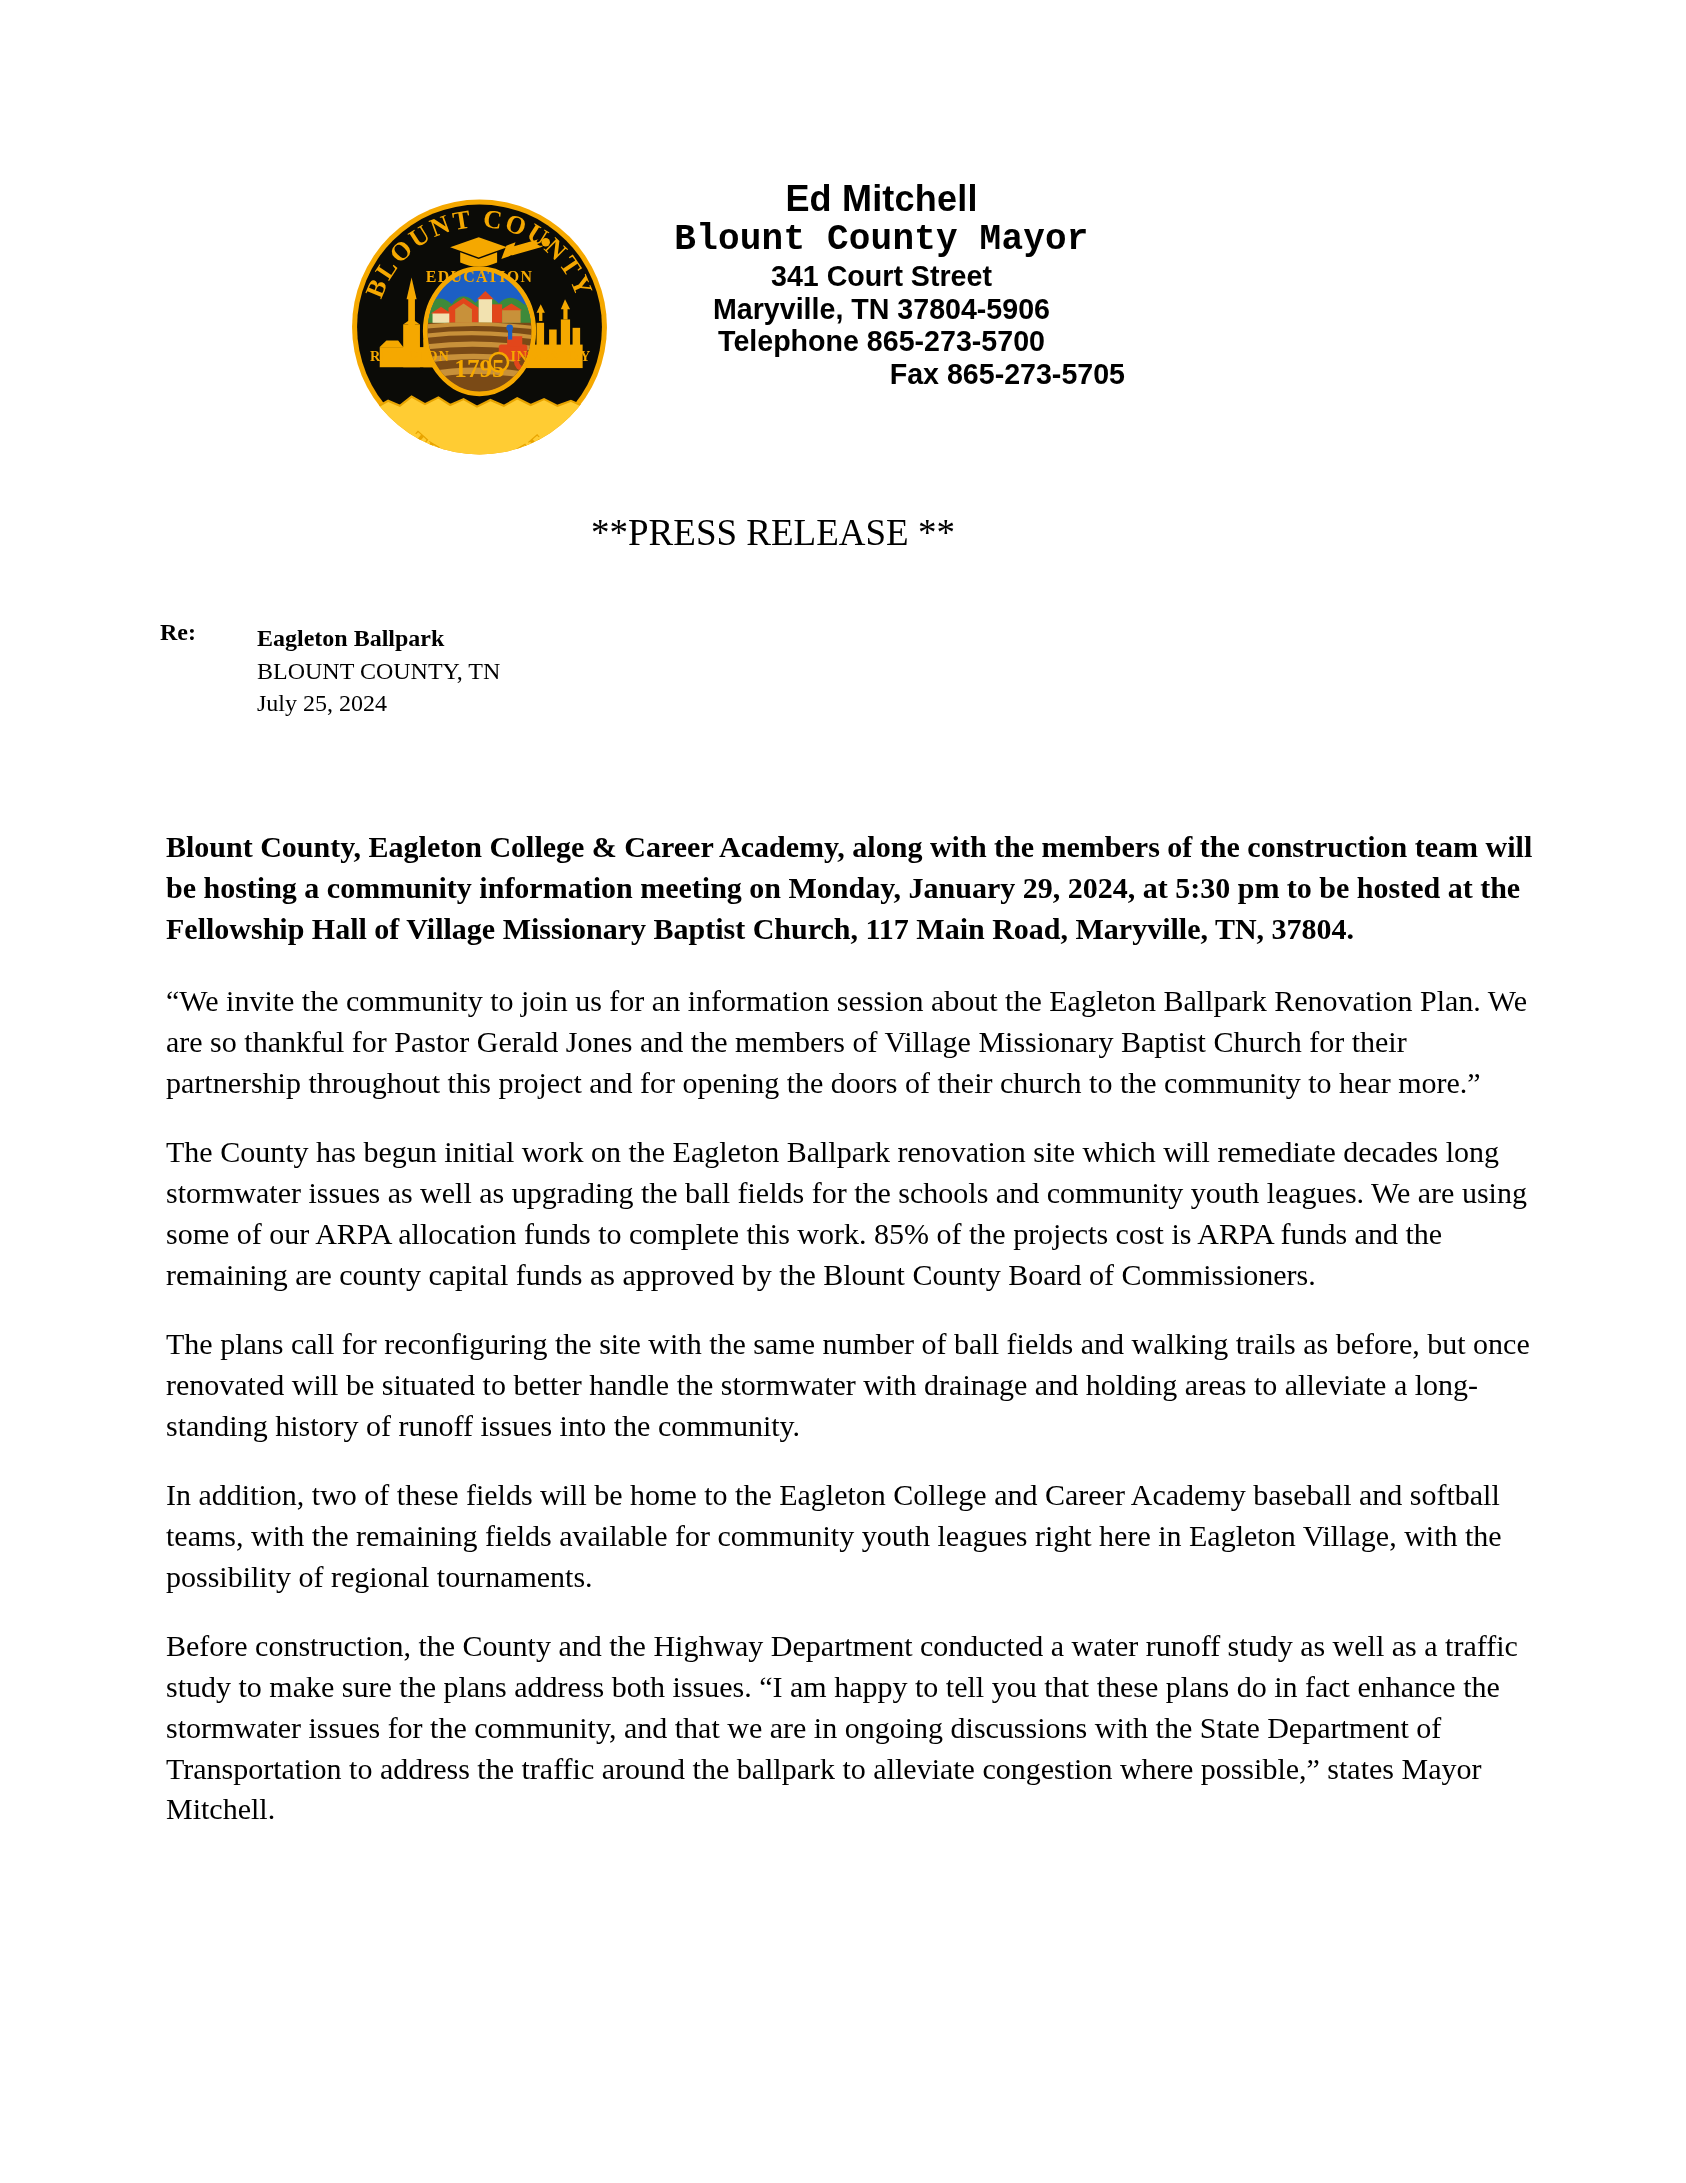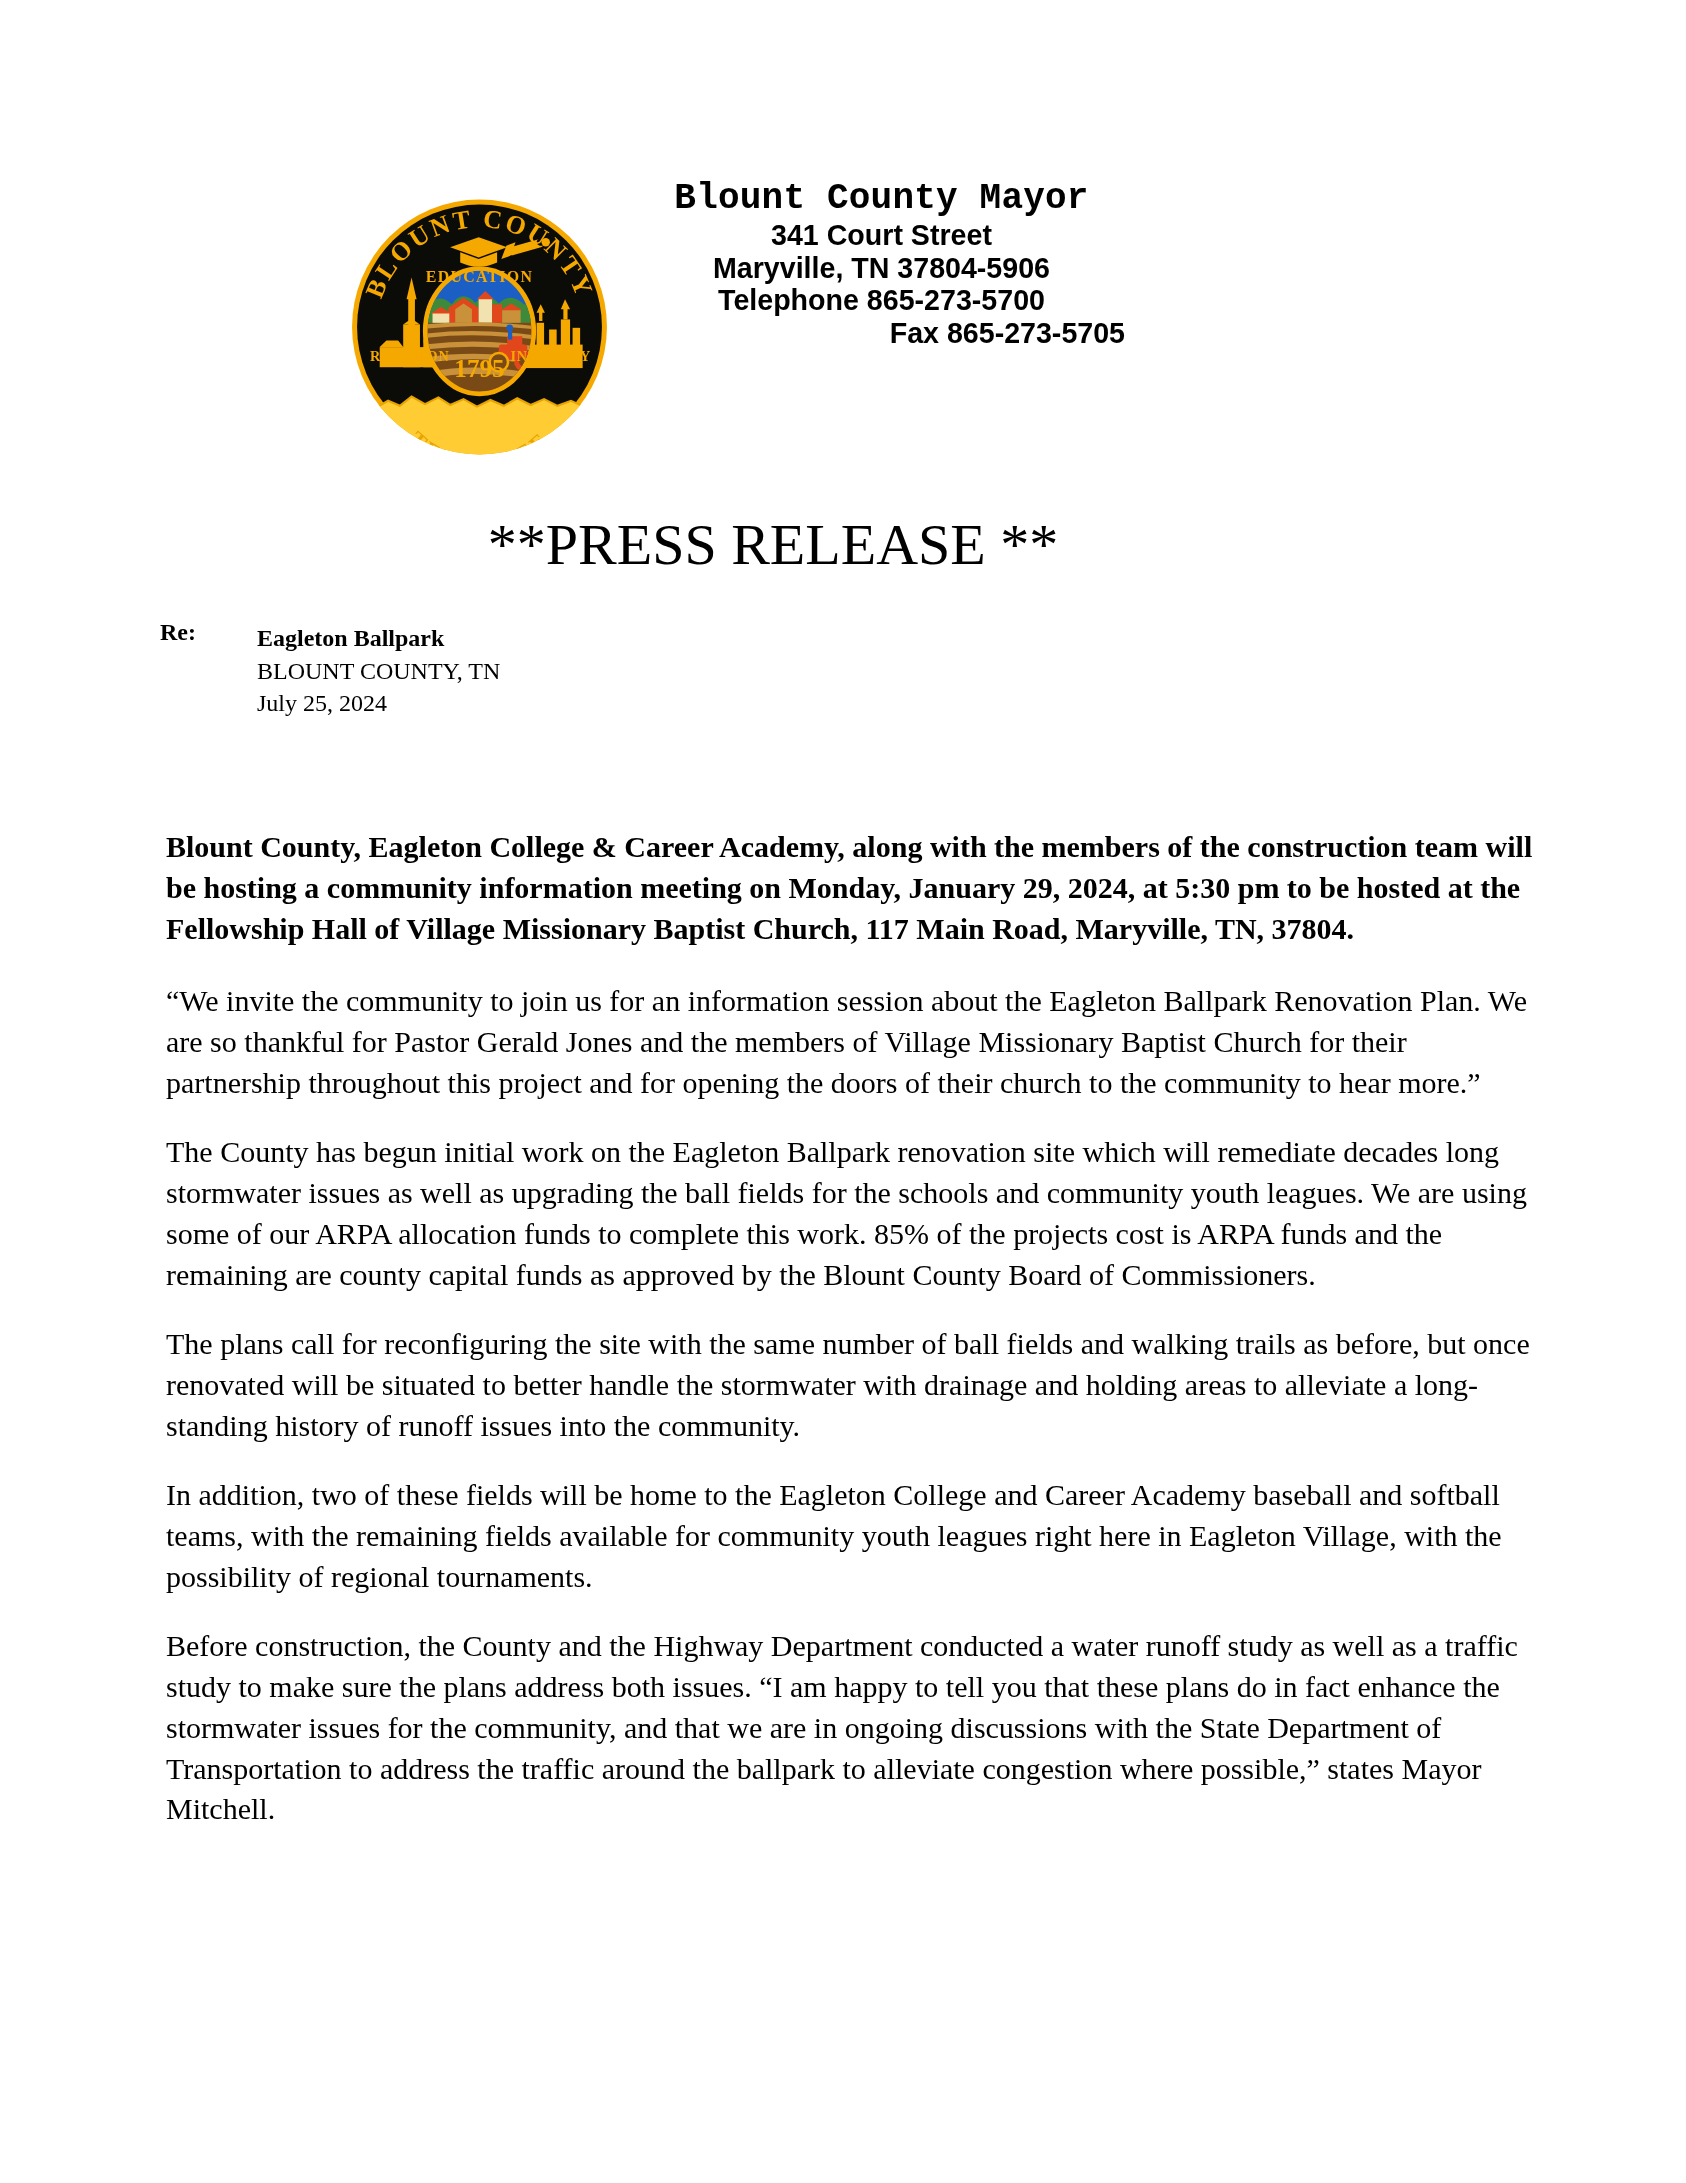--- a/index.html
+++ b/index.html
@@ -57,21 +57,21 @@
   .seal { display: block; }
 
   
   .press-title {
     position: absolute;
     left: 0;
     top: 511px;
     width: 1546px;
     text-align: center;
     font-family: "Liberation Serif", "DejaVu Serif", serif;
-    font-size: 58px;
+    font-size: 37px;
     letter-spacing: 0px;
     color: #000000;
   }
 
   
   .re-block {
     position: absolute;
     left: 160px;
     top: 616px;
     width: 840px;
@@ -222,20 +222,21 @@
           </text>
 
           <text x="153" y="101" text-anchor="middle" fill="#F5A800" font-family="Liberation Serif, serif" font-size="19" font-weight="bold" letter-spacing="1.5">EDUCATION</text>
           <text x="70" y="196" text-anchor="middle" fill="#F5A800" font-family="Liberation Serif, serif" font-size="17" font-weight="bold" letter-spacing="1">RELIGION</text>
           <text x="238" y="196" text-anchor="middle" fill="#F5A800" font-family="Liberation Serif, serif" font-size="17" font-weight="bold" letter-spacing="1">INDUSTRY</text>
         </g>
       </svg>
     </div>
 
     <div class="header-text">
+      <div class="hdr-l1">Ed Mitchell</div>
       <div class="hdr-l2">Blount County Mayor</div>
       <div class="hdr-l3">341 Court Street</div>
       <div class="hdr-l4">Maryville, TN  37804-5906</div>
       <div class="hdr-l5">Telephone 865-273-5700</div>
       <div class="hdr-l6">Fax 865-273-5705</div>
     </div>
   </div>
 
   <div class="press-title">**PRESS RELEASE **</div>
 

